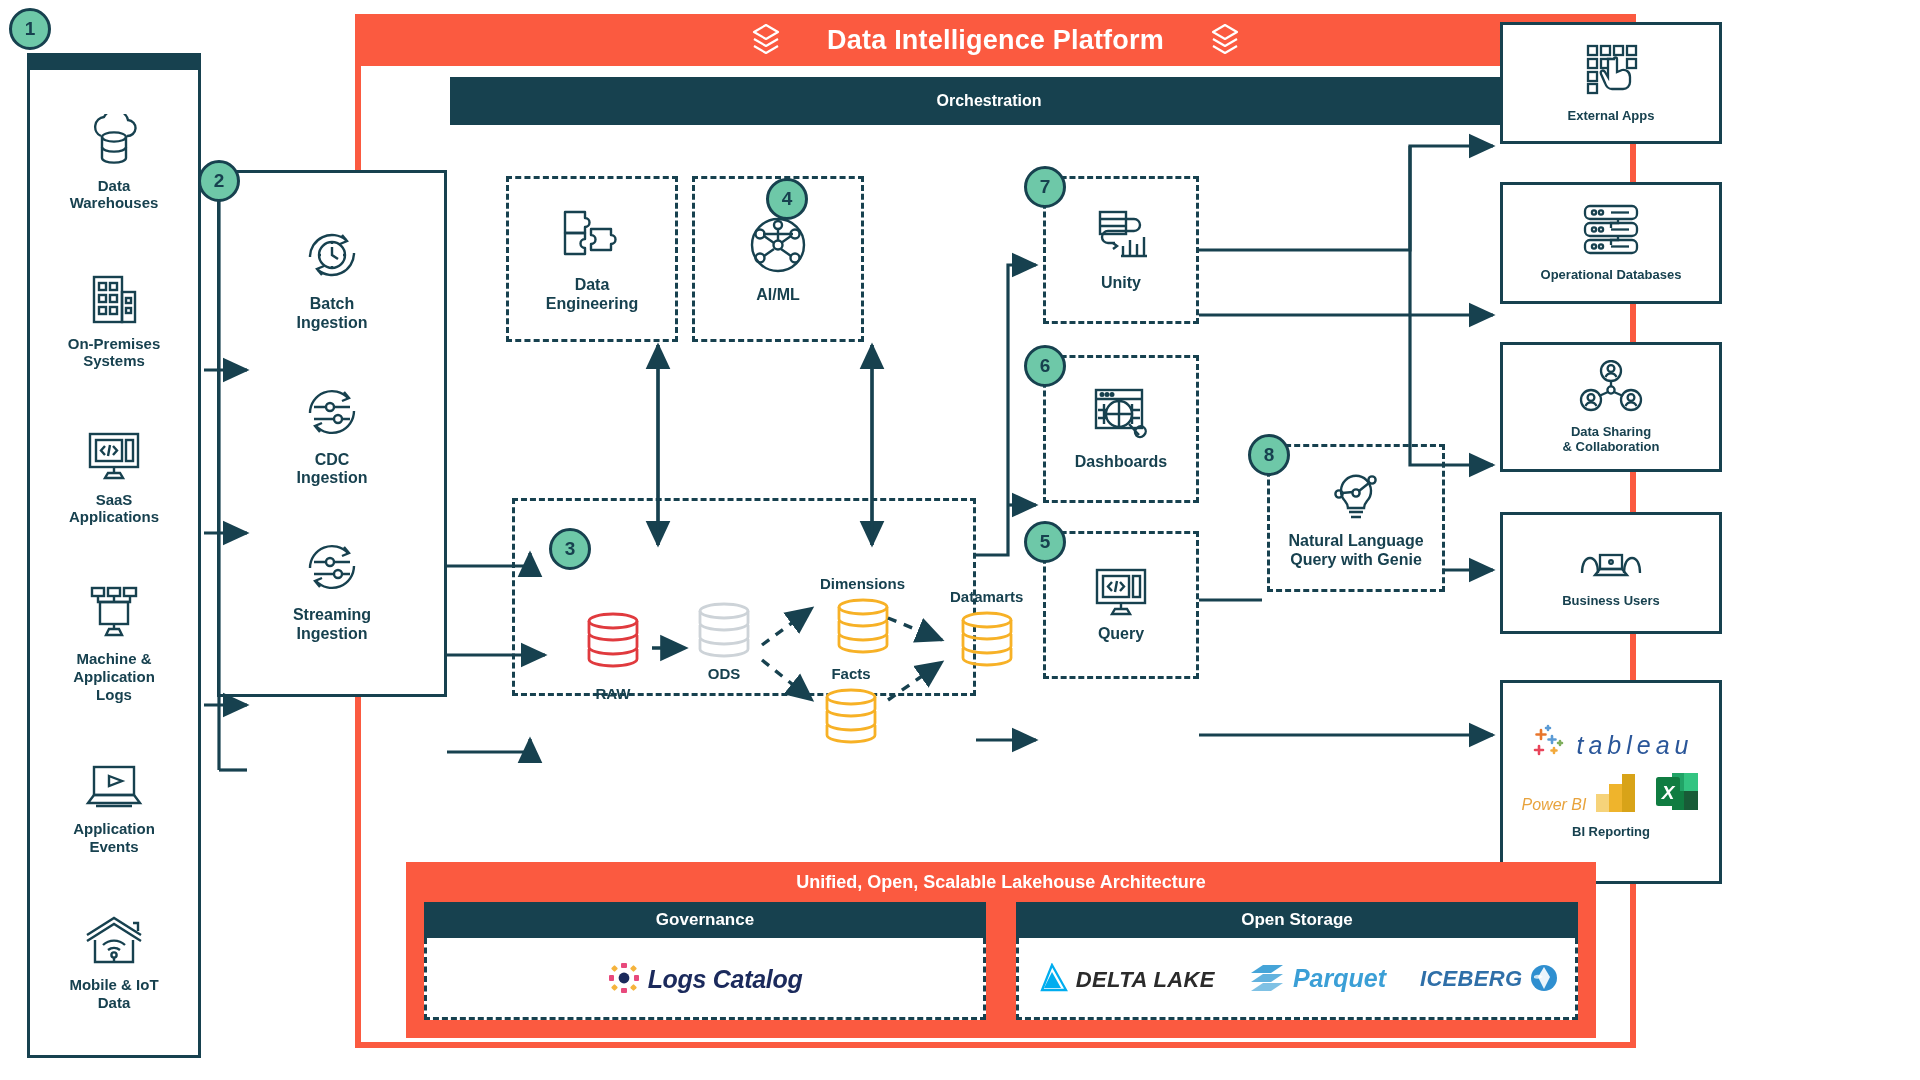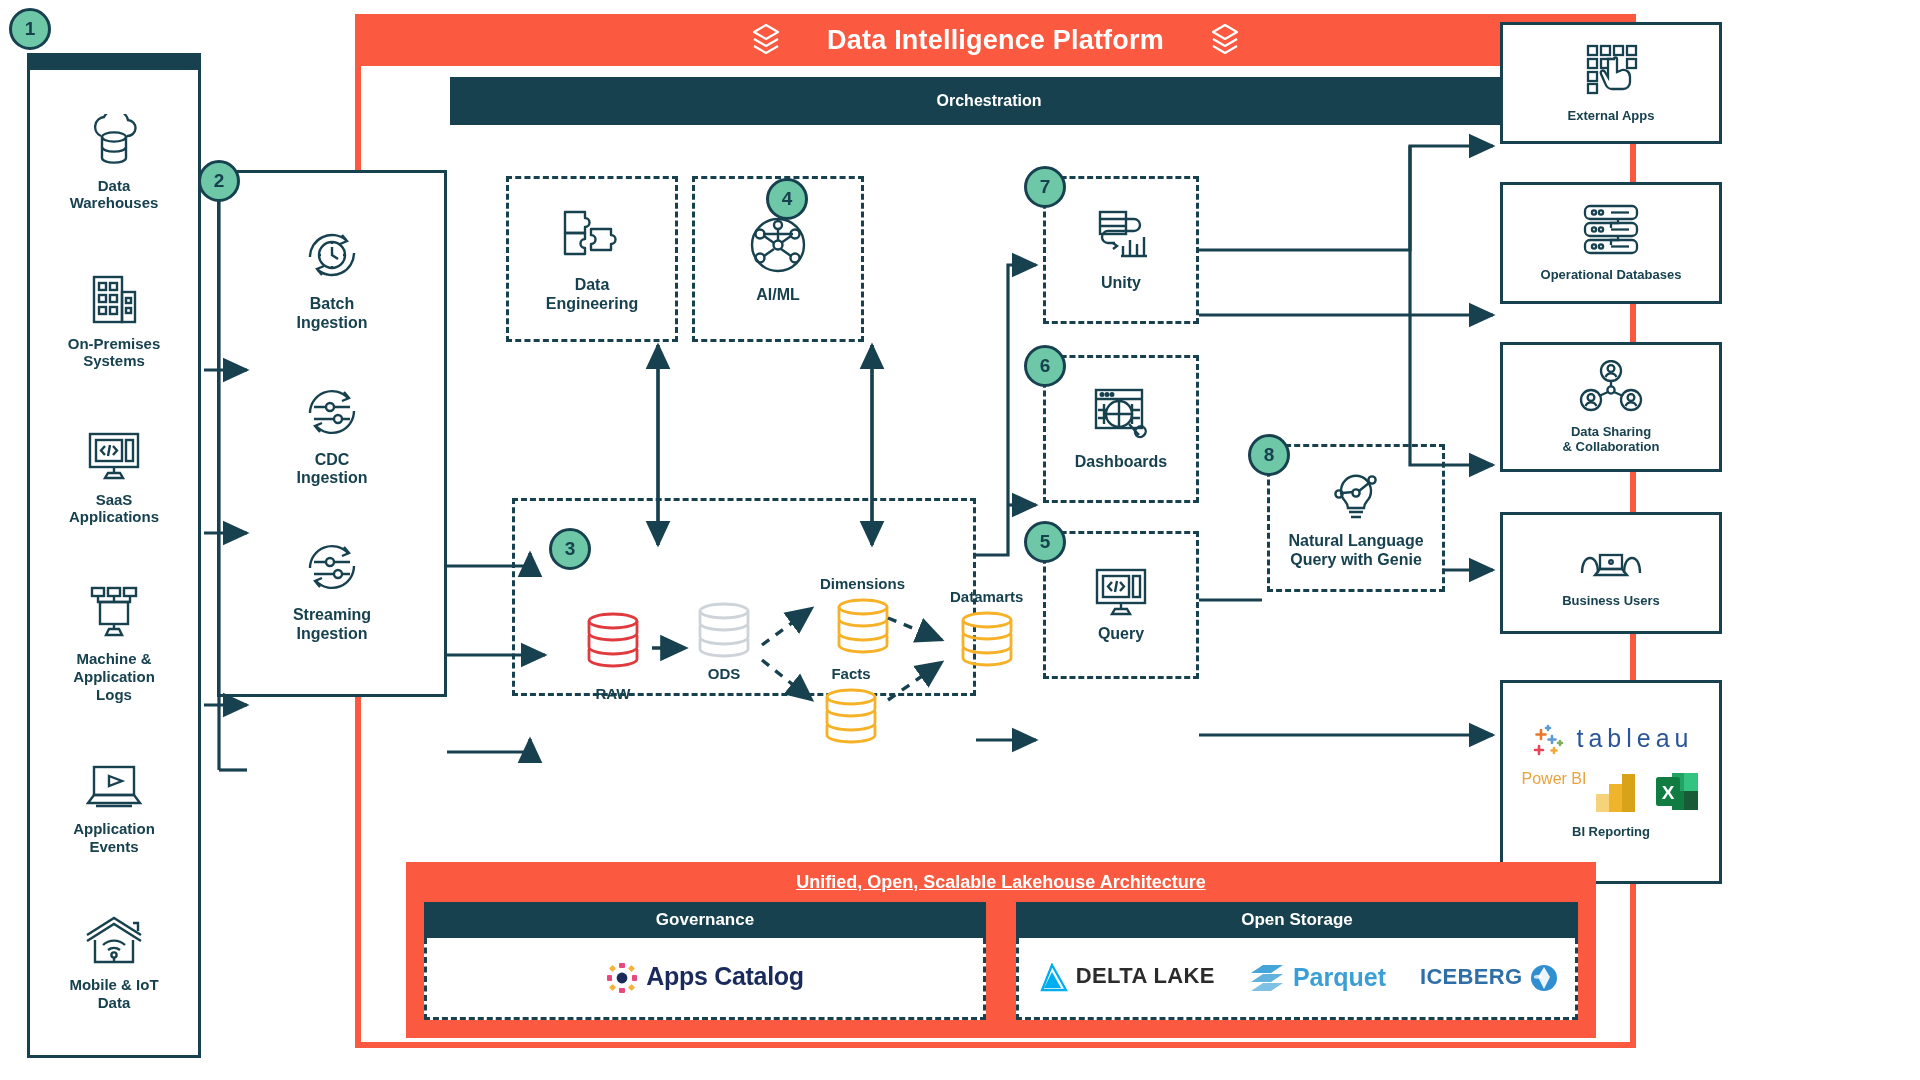--- a/index.html
+++ b/index.html
@@ -109,38 +109,38 @@
   #out-users  { top:512px; height:122px; }
   #out-bi     { top:680px; height:204px; }
 
   
   #lake-bar {
     left:406px; top:862px; width:1190px; height:176px;
     background:#fb5a40; padding:0;
   }
   #lake-title {
     height:40px; display:flex; align-items:center; justify-content:center;
-    color:#fff; font-size:18px; font-weight:bold;text-decoration:underline;
+    color:#fff; font-size:18px; font-weight:bold;
   }
   #lake-inner {
     position:absolute; left:18px; top:40px; width:1154px; height:118px;
     display:flex; gap:30px;
   }
   .lake-panel { flex:1; display:flex; flex-direction:column; }
   .lake-panel-head {
     height:36px; background:#17414f; display:flex; align-items:center; justify-content:center;
     color:#fff; font-size:17px; font-weight:bold;
   }
   .lake-panel-body {
     flex:1; border:3px dashed #17414f; border-top:none; background:#fff;
     display:flex; align-items:center; justify-content:center; gap:34px;
   }
 
   
-  .logo-row { display:flex; align-items:flex-start; gap:8px; }
+  .logo-row { display:flex; align-items:flex-end; gap:8px;font-style:italic; }
   .uc-text { font-size:25px; font-weight:bold; color:#1b2a5c; letter-spacing:-.3px;}
   .dl-text { font-size:22px; font-weight:bold; color:#2b2b2b; letter-spacing:.4px;}
   .pq-text { font-size:25px; font-weight:bold; color:#3b9fd6; }
   .ib-text { font-size:22px; font-weight:bold; color:#2f6fa8; letter-spacing:.3px;}
   .tab-text{ font-size:25px; color:#2a5699; letter-spacing:5px; }
   .pbi-text{ font-size:16px; color:#e8a33d; }
 
   svg { display:block; }
   .ln { stroke:#17414f; fill:none; }
   #wires { position:absolute; left:0; top:0; width:1920px; height:1080px; pointer-events:none; z-index:5;}
@@ -657,21 +657,21 @@
                     <rect x="26" y="13" width="5" height="6" rx="1"></rect>
                 </g>
                 <g fill="#f5b33c">
                   <rect x="4" y="4" width="5" height="5" rx="1" transform="rotate(-45 6.5 6.5)"></rect>
                   <rect x="23" y="4" width="5" height="5" rx="1" transform="rotate(45 25.5 6.5)"></rect>
                   <rect x="4" y="23" width="5" height="5" rx="1" transform="rotate(45 6.5 25.5)"></rect>
                   <rect x="23" y="23" width="5" height="5" rx="1" transform="rotate(-45 25.5 25.5)"></rect>
                 </g>
               </g>
             </svg>
-            <span class="uc-text">Apps Catalog</span>
+            <span class="uc-text">Logs Catalog</span>
           </div>
         </div>
       </div>
       <div class="lake-panel">
         <div class="lake-panel-head">Open Storage</div>
         <div class="lake-panel-body">
           <div class="logo-row">
             <svg width="32" height="30" viewBox="0 0 32 30">
               <path d="M16 2 L30 27 H18 L6 27 Z" fill="none" stroke="#00adef" stroke-width="2.3"></path>
               <path d="M16 9 L25 25 H8 Z" fill="#00adef"></path>

